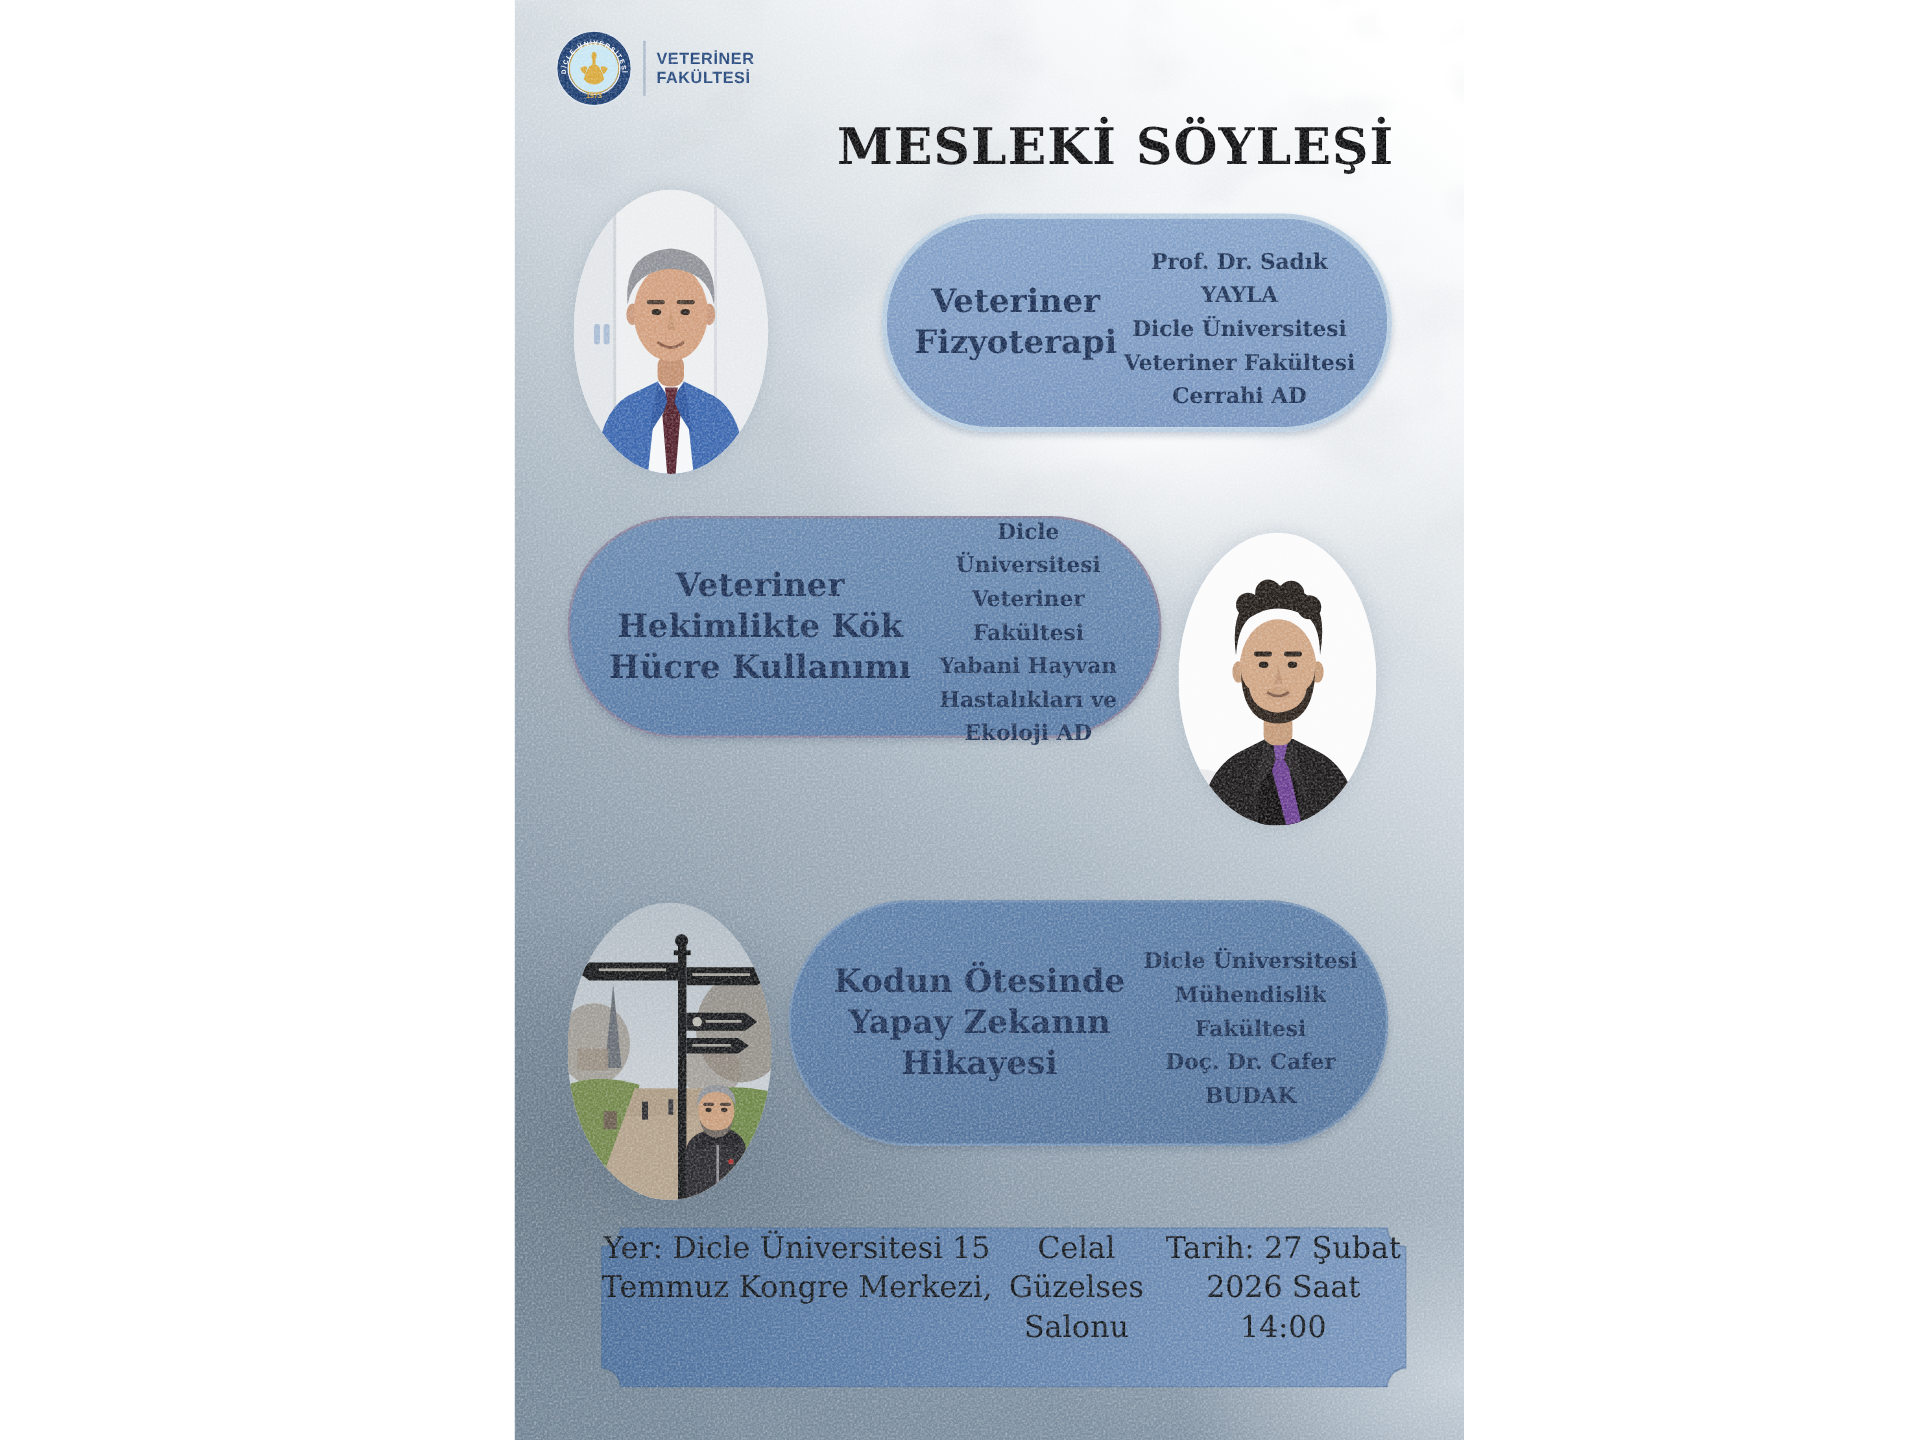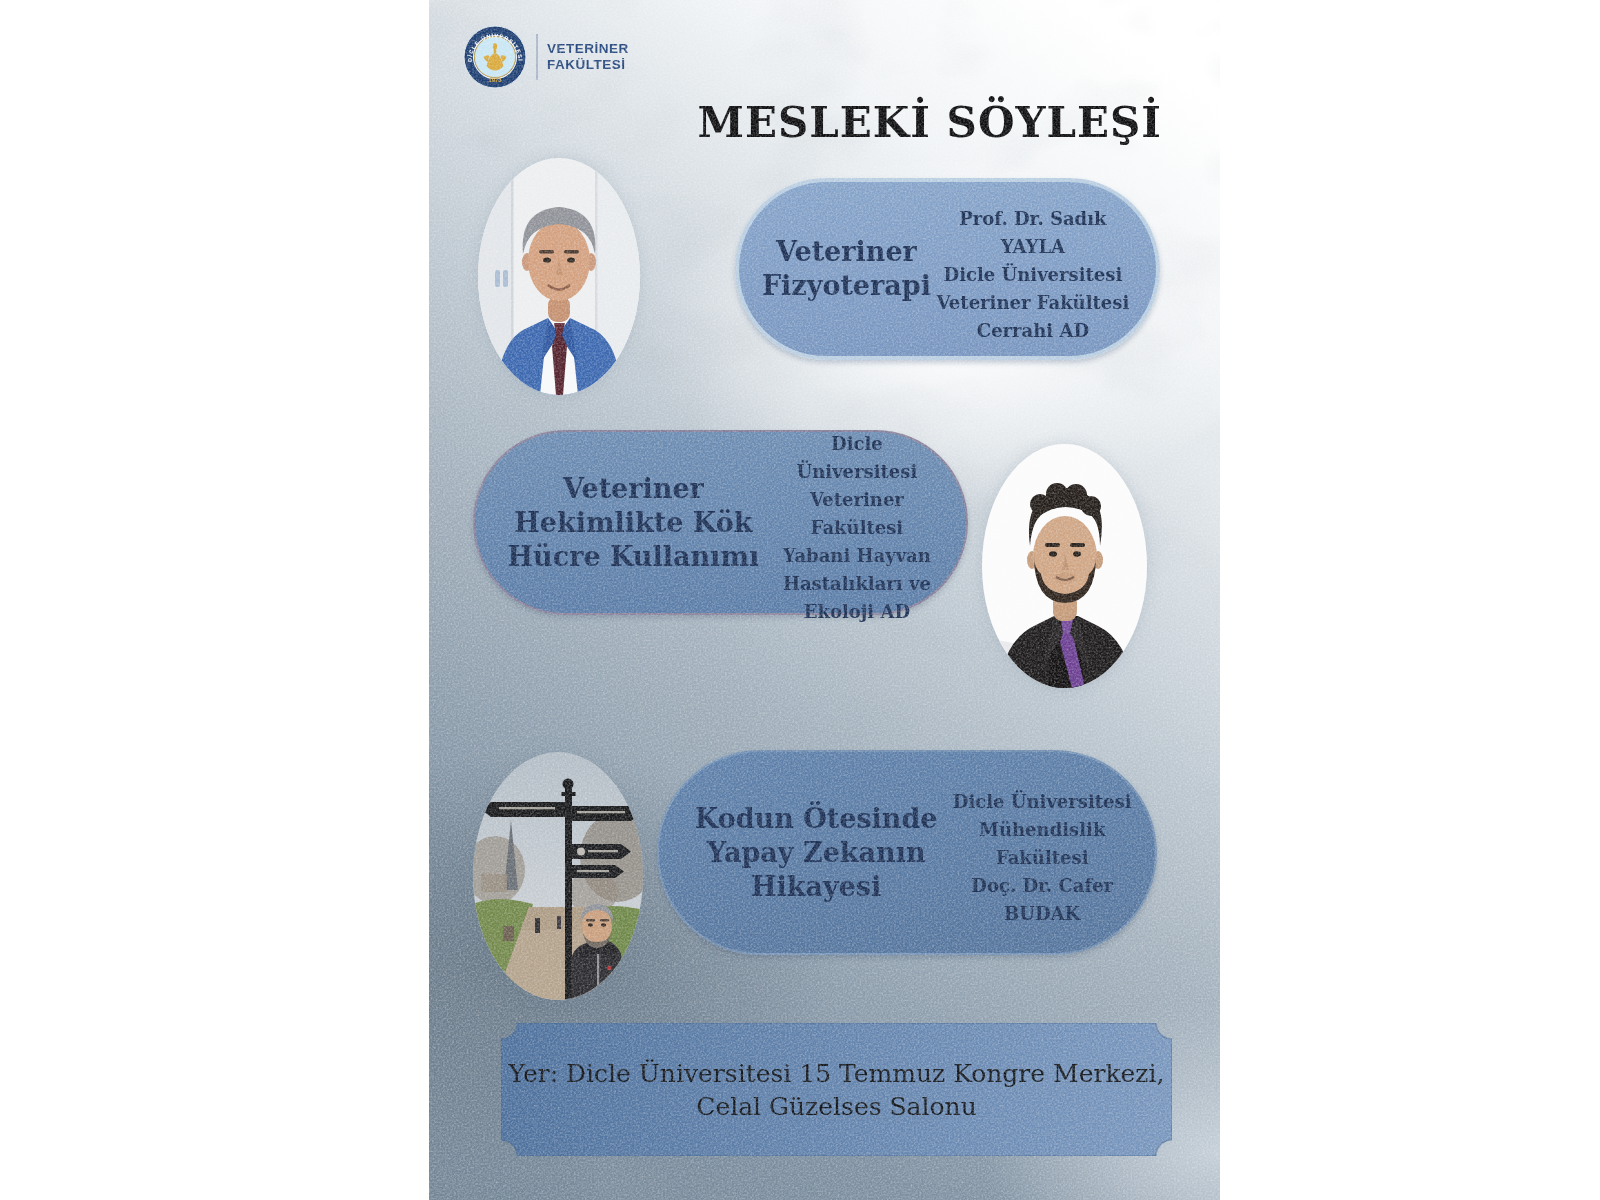--- a/index.html
+++ b/index.html
@@ -42,21 +42,21 @@
         background:linear-gradient(180deg,#6c8cb2,#5a7ca7); border:2px solid rgba(148,128,150,0.75);
         box-shadow:0 3px 5px rgba(80,95,120,0.3); }
   .b3 { left:228px; top:750px; width:500px; height:205px; border-radius:103px;
         background:linear-gradient(175deg,#5e80aa,#54749c); border:2px solid rgba(165,188,212,0.35);
         box-shadow:0 3px 5px rgba(70,85,110,0.3); }
   .topic  { font-weight:bold; font-size:27px; line-height:34px; color:#1d3156; }
   .detail { margin-top:11px; font-weight:bold; font-size:18px; line-height:28px; color:#1e3256; }
 
   .footer { position:absolute; z-index:10; left:72px; top:1023px; width:671px; height:133px; }
   .footer svg.plaque { position:absolute; inset:0; width:100%; height:100%; }
-  .ftext { position:absolute; inset:0; display:flex; flex-direction:column; justify-content:center;
+  .ftext { position:absolute; inset:0; display:flex; flex-direction:row; justify-content:center;
            text-align:center; font-size:25px; line-height:33px; color:#14181d; }
 </style>
 </head>
 <body>
 
 <div class="stage">
   <div class="poster">
 
     <svg class="layer z-mottle" viewBox="0 0 791 1200" preserveAspectRatio="none">
       <filter id="mottle">
@@ -234,20 +234,21 @@
           <linearGradient id="fgrad" x1="0" y1="0" x2="1" y2="0">
             <stop offset="0" stop-color="#4d709c"></stop>
               <stop offset="1" stop-color="#7896bd"></stop>
           </linearGradient>
         </defs>
         <path d="M16 0 H655 A16 16 0 0 0 671 16 V117 A16 16 0 0 0 655 133 H16 A16 16 0 0 0 0 117 V16 A16 16 0 0 0 16 0 Z" fill="url(#fgrad)" stroke="#3e5f8a" stroke-opacity="0.45" stroke-width="1.5"></path>
       </svg>
       <div class="ftext">
         <div>Yer: Dicle Üniversitesi 15 Temmuz Kongre Merkezi,</div>
         <div>Celal Güzelses Salonu</div>
+        <div>Tarih: 27 Şubat 2026 Saat 14:00</div>
       </div>
     </div>
 
     <svg class="layer z-sparkle" viewBox="0 0 791 1200" preserveAspectRatio="none">
       <filter id="sparkle">
           <feTurbulence type="fractalNoise" baseFrequency="0.55" numOctaves="2" seed="7"></feTurbulence>
         <feColorMatrix type="matrix" values="0 0 0 0 1  0 0 0 0 1  0 0 0 0 1  0.65 0.65 0.65 0 -0.82"></feColorMatrix>
         </filter>
       <rect width="791" height="1200" filter="url(#sparkle)" opacity="0.55"></rect>
     </svg>

